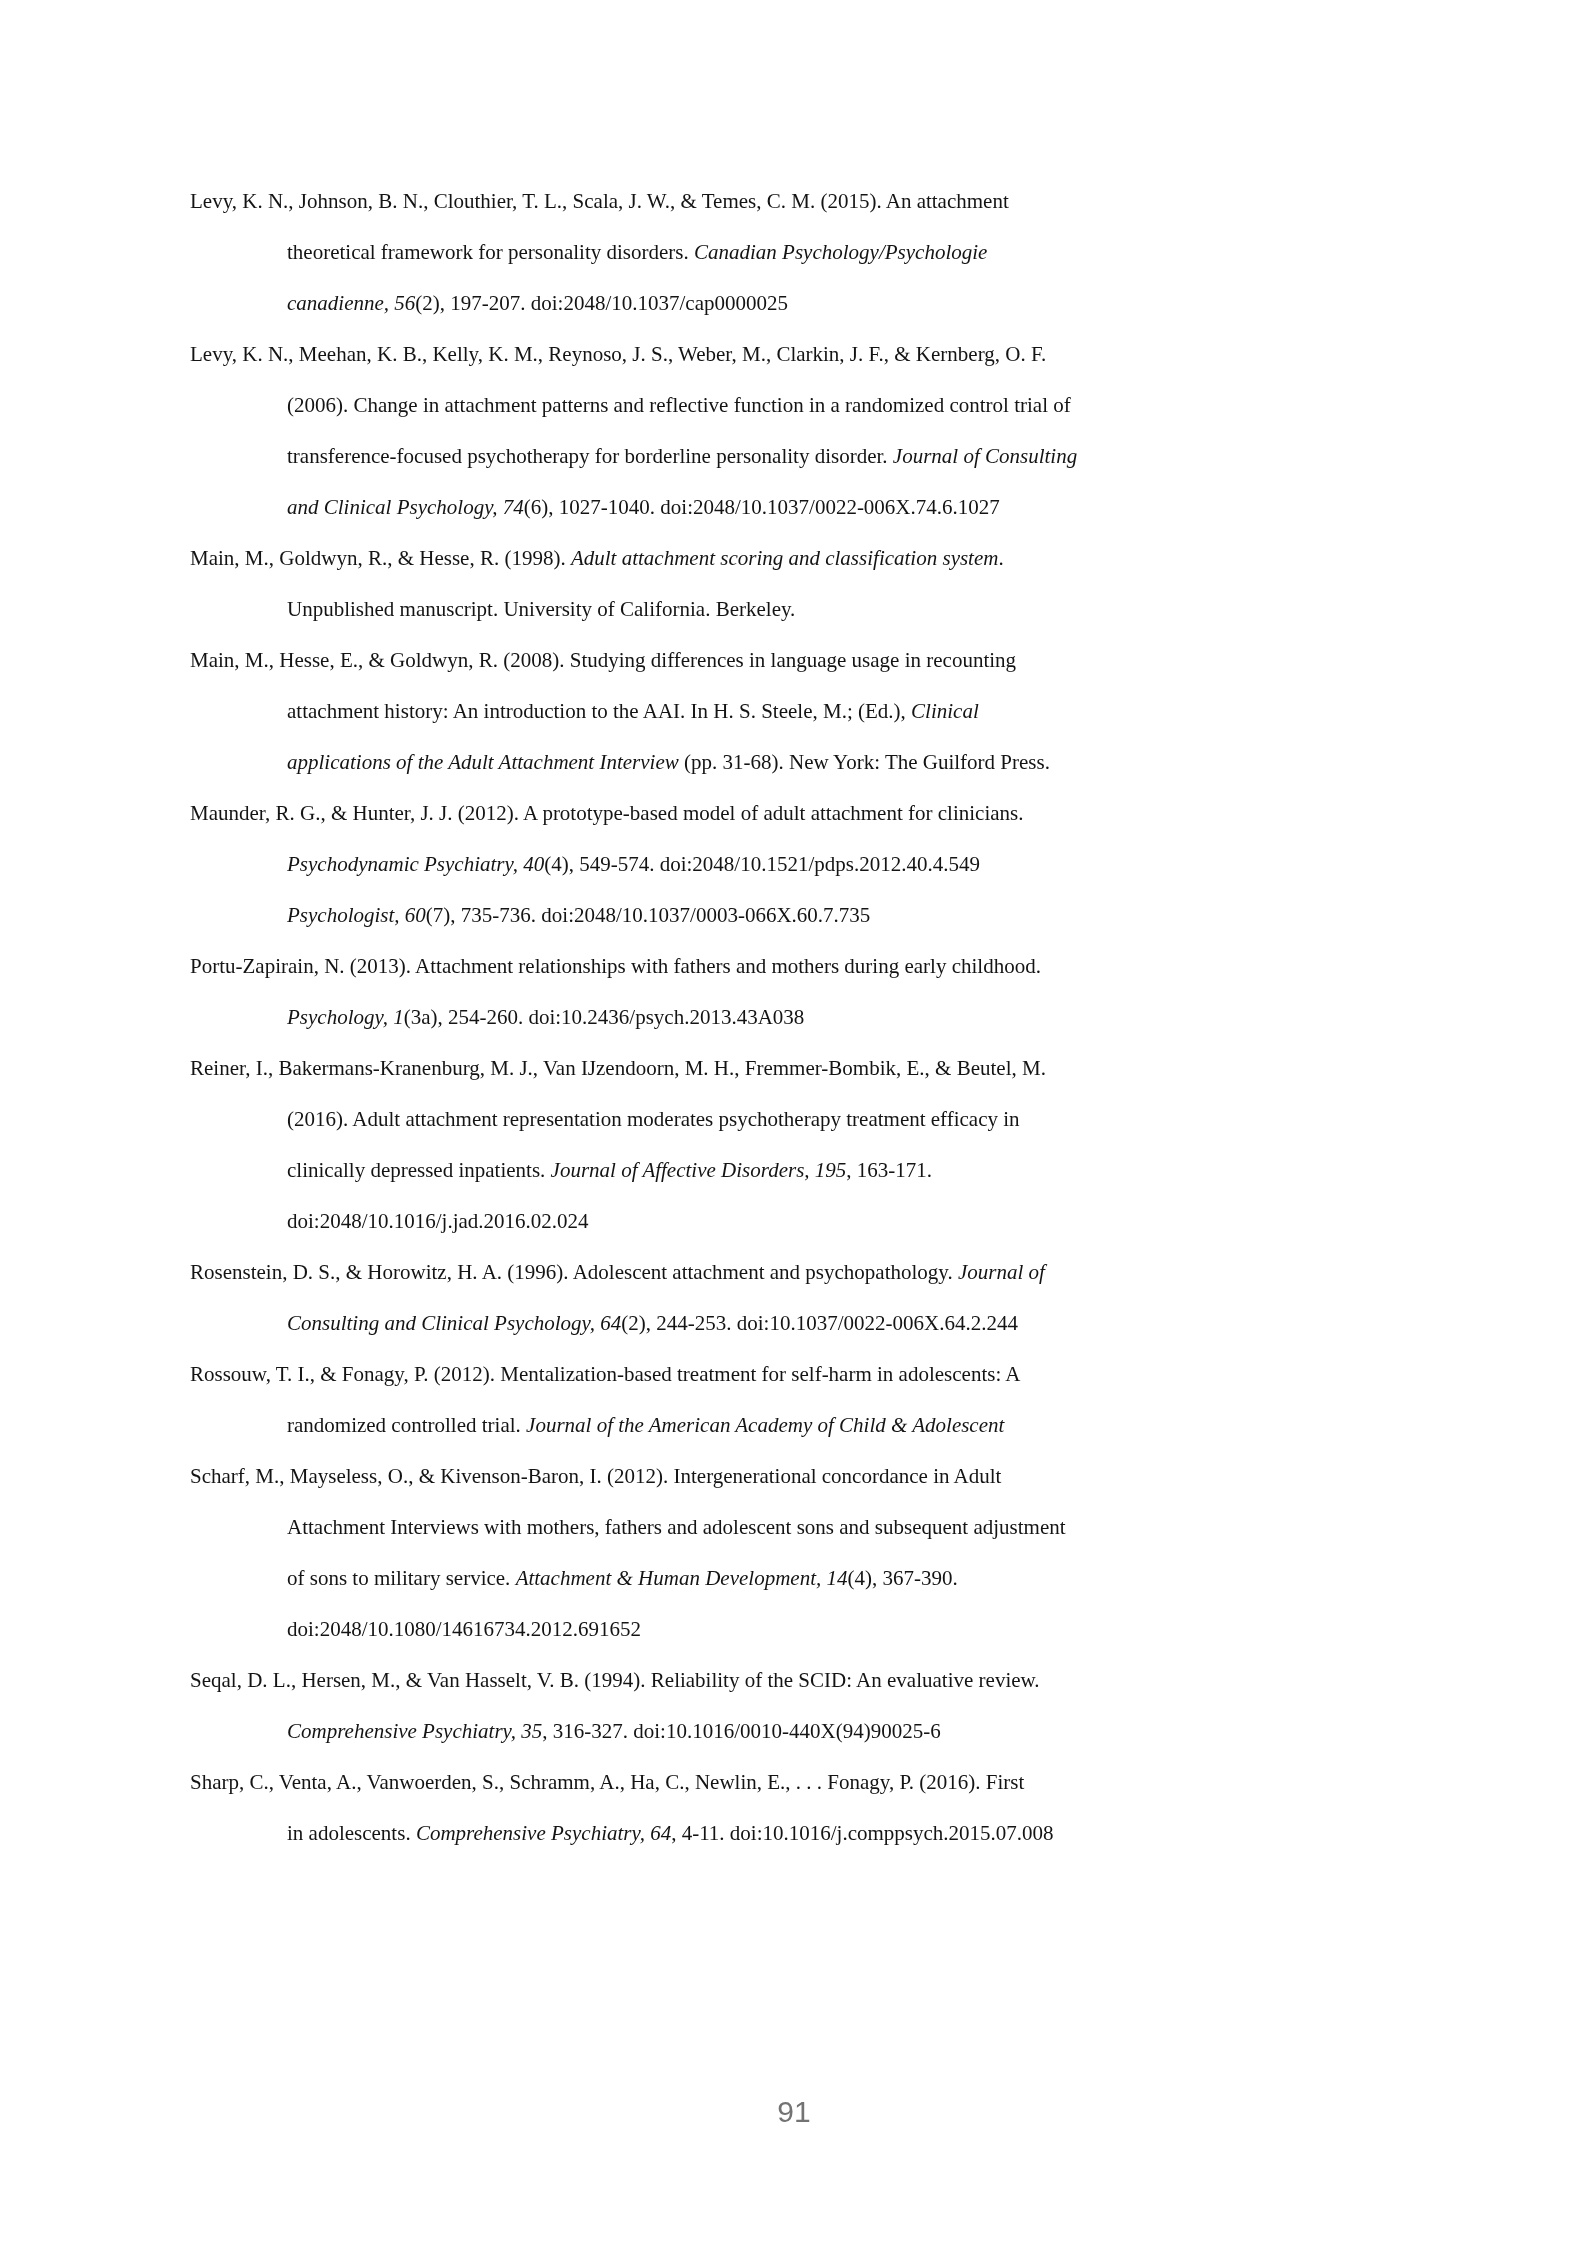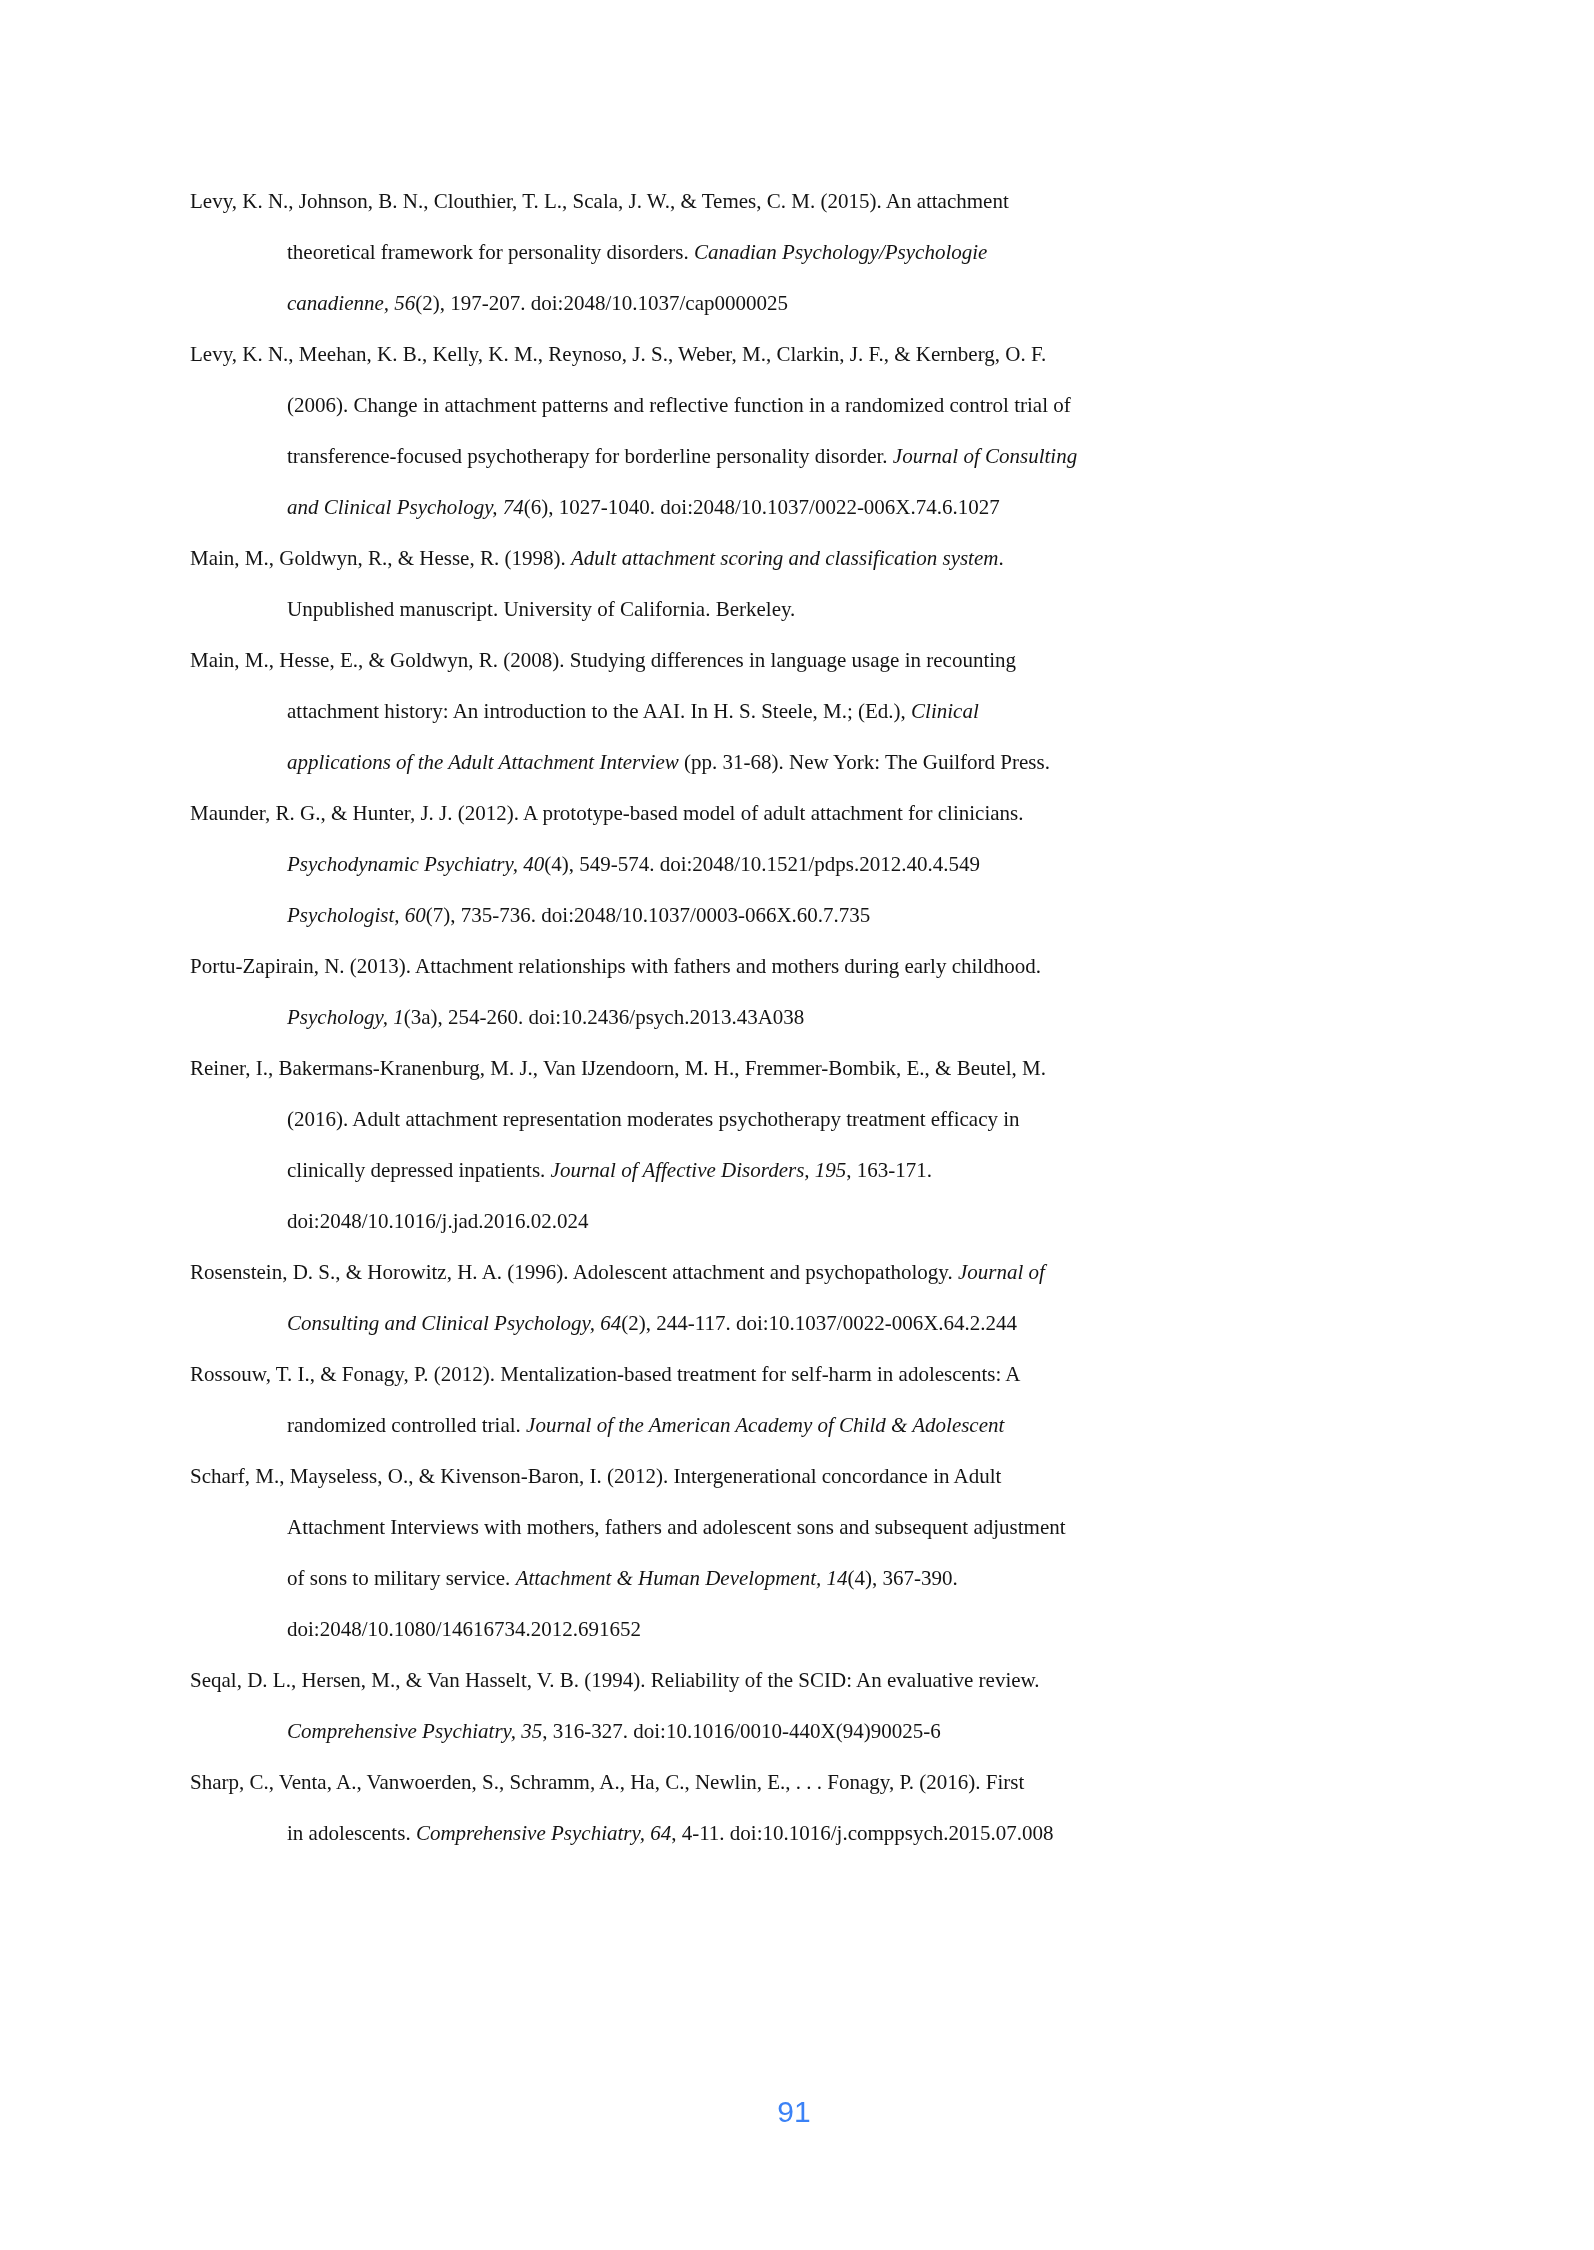--- a/index.html
+++ b/index.html
@@ -29,21 +29,21 @@
   .ref em { font-style: italic; }
   .page-number {
     position: absolute;
     left: 0;
     top: 2094px;
     width: 1588px;              
     text-align: center;
     font-family: "Liberation Sans", "DejaVu Sans", sans-serif;
     font-size: 30px;
     line-height: 36px;
-    color: #3b82f6;
+    color: #737373;
   }
 </style>
 </head>
 <body>
 
 <div class="page">
   <div class="refs">
       <div class="ref">
         <div class="line"><span>Levy, K. N., Johnson, B. N., Clouthier, T. L., Scala, J. W., &amp; Temes, C. M. (2015). An attachment</span></div>
         <div class="line cont"><span>theoretical framework for personality disorders. </span><em>Canadian Psychology/Psychologie</em></div>
@@ -76,21 +76,21 @@
         <div class="line cont"><em>Psychology, 1</em><span>(3a), 254-260. doi:10.2436/psych.2013.43A038</span></div>
       </div>
       <div class="ref">
         <div class="line"><span>Reiner, I., Bakermans-Kranenburg, M. J., Van IJzendoorn, M. H., Fremmer-Bombik, E., &amp; Beutel, M.</span></div>
         <div class="line cont"><span>(2016). Adult attachment representation moderates psychotherapy treatment efficacy in</span></div>
         <div class="line cont"><span>clinically depressed inpatients. </span><em>Journal of Affective Disorders, 195</em><span>, 163-171.</span></div>
         <div class="line cont"><span>doi:2048/10.1016/j.jad.2016.02.024</span></div>
       </div>
       <div class="ref">
         <div class="line"><span>Rosenstein, D. S., &amp; Horowitz, H. A. (1996). Adolescent attachment and psychopathology. </span><em>Journal of</em></div>
-        <div class="line cont"><em>Consulting and Clinical Psychology, 64</em><span>(2), 244-117. doi:10.1037/0022-006X.64.2.244</span></div>
+        <div class="line cont"><em>Consulting and Clinical Psychology, 64</em><span>(2), 244-253. doi:10.1037/0022-006X.64.2.244</span></div>
       </div>
       <div class="ref">
         <div class="line"><span>Rossouw, T. I., &amp; Fonagy, P. (2012). Mentalization-based treatment for self-harm in adolescents: A</span></div>
         <div class="line cont"><span>randomized controlled trial. </span><em>Journal of the American Academy of Child &amp; Adolescent</em></div>
       </div>
       <div class="ref">
         <div class="line"><span>Scharf, M., Mayseless, O., &amp; Kivenson-Baron, I. (2012). Intergenerational concordance in Adult</span></div>
         <div class="line cont"><span>Attachment Interviews with mothers, fathers and adolescent sons and subsequent adjustment</span></div>
         <div class="line cont"><span>of sons to military service. </span><em>Attachment &amp; Human Development, 14</em><span>(4), 367-390.</span></div>
         <div class="line cont"><span>doi:2048/10.1080/14616734.2012.691652</span></div>

